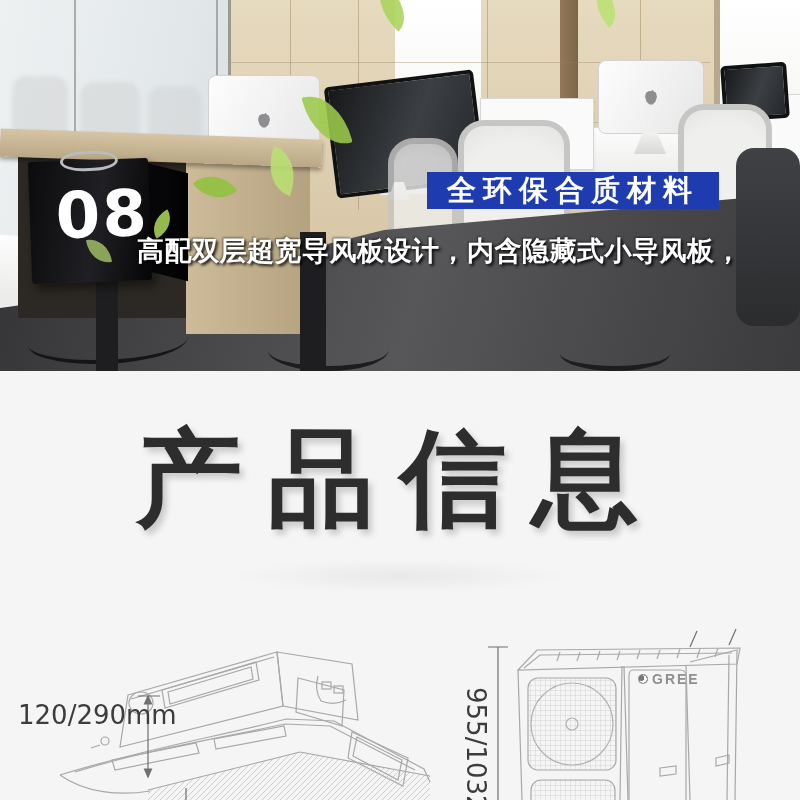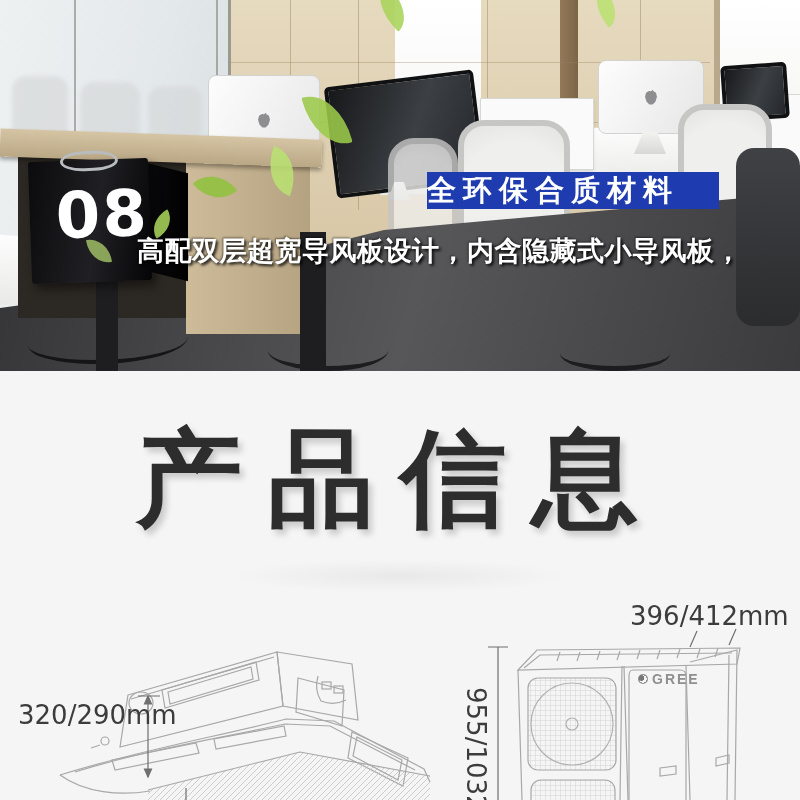--- a/index.html
+++ b/index.html
@@ -45,21 +45,21 @@
   .leg{background:#1e1e20;}
   .box{background:linear-gradient(100deg,#0b0b0d,#202024 55%,#050507);
        border-radius:3px;box-shadow:4px 6px 10px rgba(0,0,0,.45);}
   .box-side{background:linear-gradient(90deg,#0a0a0c,#010102);transform:skewY(14deg);}
   .handle{border:3px solid #b9bcbe;border-radius:50%/60%;background:transparent;}
   .box-num{color:#ffffff;font-size:64px;font-weight:bold;letter-spacing:2px;
            font-family:"DejaVu Sans","Liberation Sans",sans-serif;}
   .leaf{border-radius:4% 100% 4% 100%;opacity:.88;}
 
   
-  #banner{display:flex;align-items:center;justify-content:flex-start;
+  #banner{display:flex;align-items:center;justify-content:center;
           color:#fff;font-size:29px;font-weight:bold;letter-spacing:7px;}
   #overlay-text{text-align:right;color:#ffffff;font-weight:bold;
         font-size:27px;line-height:29px;letter-spacing:.5px;
         text-shadow:2px 2px 3px rgba(0,0,0,.9),-1px -1px 2px rgba(0,0,0,.45);}
 
   
   #info{left:0;top:371px;width:800px;height:429px;background:#f5f5f6;}
   #product-heading{left:0;top:52px;width:800px;text-align:center;
         font-family:"DejaVu Sans","Liberation Sans",sans-serif;
         font-weight:900;font-size:106px;letter-spacing:26px;
@@ -223,22 +223,21 @@
       <path d="M660,168 l16,-2 v8 l-16,2 z"></path>
       <path d="M716,158 l13,-3 v8 l-13,3 z"></path>
     </g>
 
     <g stroke="#6f6f6f" fill="none" stroke-width="1.2">
       <path d="M488,47 H508 M498,47 V200"></path>
       <path d="M697,31 L690,47 M736,29 L729,45"></path>
     </g>
   </svg>
 
-  <div class="abs dim-label" style="left:18px;top:700px;">320/290mm</div>
-  <div class="abs dim-label" style="left:630px;top:601px;">396/412mm</div>
+  <div class="abs dim-label" style="left:18px;top:700px;">120/290mm</div>
   <div id="dim-outdoor-height" class="abs dim-label">955/1032mm</div>
 
   <div id="gree-logo" class="abs">
     <span class="gree-dot"></span>
     <span>GREE</span>
   </div>
 
 </div>
 
 </body></html>

